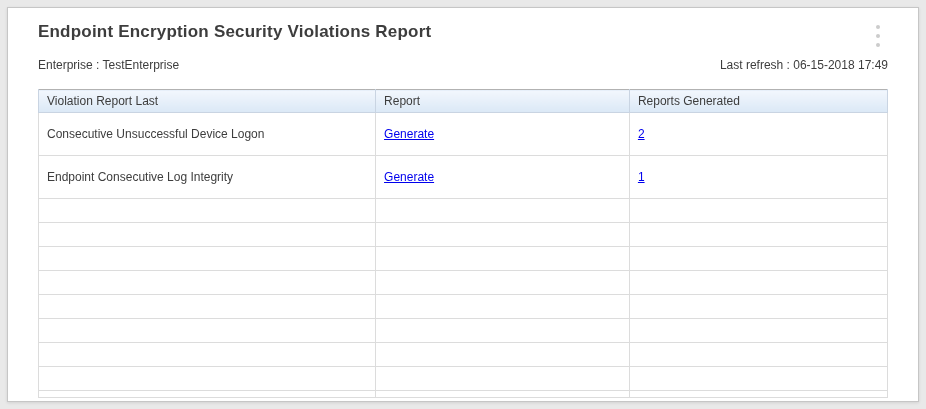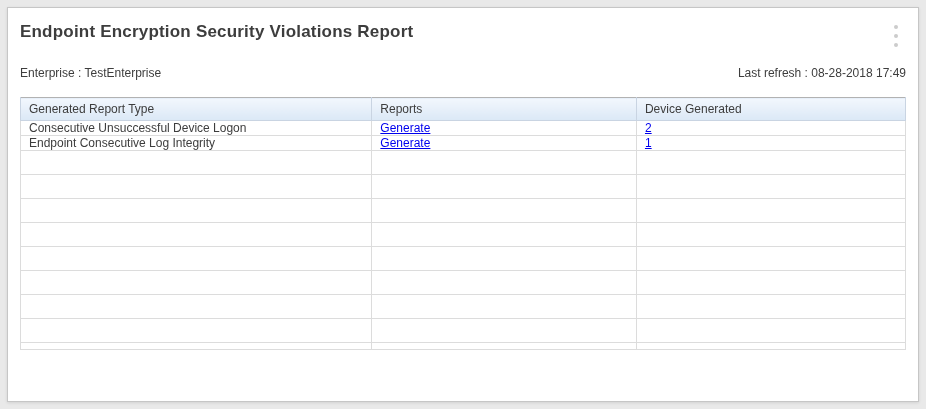--- a/index.html
+++ b/index.html
@@ -10,21 +10,21 @@
     background: var(--page-bg, #e9e9e9);
     overflow: hidden;
   }
   .card {
     position: absolute;
     top: 7px; left: 7px;
     width: 912px; height: 395px;
     background: #ffffff;
     border: 1px solid #c6c6c6;
     box-shadow: 0 1px 3px rgba(0,0,0,0.10);
-    padding: 0 12px;
+    padding: 0 30px;
   }
   .card-header {
     display: flex;
     justify-content: space-between;
     align-items: flex-start;
     padding-top: 13px;
   }
   .title {
     margin: 0;
     font-size: 17px;
@@ -44,21 +44,21 @@
   }
   .kebab .dot {
     width: 4px; height: 4px;
     border-radius: 50%;
     background: #cccccc;
   }
   .meta-row {
     display: flex;
     justify-content: space-between;
     align-items: center;
-    margin-top: 16px;
+    margin-top: 8px;
     font-size: 12px;
     color: var(--text, #3d3d3d);
     line-height: 14px;
   }
   table.report-table {
     width: 100%;
     margin-top: 17px;
     border-collapse: collapse;
     table-layout: fixed;
     font-size: 12px;
@@ -69,21 +69,21 @@
   .report-table th {
     background: linear-gradient(var(--hdr-top, #f2f7fd), var(--hdr-bot, #dbe8f6));
     font-weight: normal;
     text-align: left;
     height: 23px;
     padding: 0 8px;
     border: 1px solid #c9d4e2;
     border-top: none;
   }
   .report-table td {
-    height: 15px;
+    height: 43px;
     padding: 0 8px;
     border: 1px solid #dcdcdc;
     background: #ffffff;
     overflow: hidden;
     white-space: nowrap;
   }
   .report-table tr.empty-row td { height: 24px; }
   .report-table tr.short-row td { height: 7px; }
   .report-table a {
     color: var(--link, #0000ee);
@@ -99,34 +99,34 @@
     <h1 class="title">Endpoint Encryption Security Violations Report</h1>
     <div class="kebab" title="">
       <span class="dot"></span>
       <span class="dot"></span>
       <span class="dot"></span>
     </div>
   </div>
 
   <div class="meta-row">
     <span>Enterprise : TestEnterprise</span>
-    <span>Last refresh : 08-28-2018 17:49</span>
+    <span>Last refresh : 06-15-2018 17:49</span>
   </div>
 
   <table class="report-table">
     <colgroup>
       <col style="width:39.7%">
       <col style="width:29.9%">
       <col style="width:30.4%">
     </colgroup>
     <thead>
       <tr>
-        <th>Generated Report Type</th>
-        <th>Reports</th>
-        <th>Device Generated</th>
+        <th>Violation Report Last</th>
+        <th>Report</th>
+        <th>Reports Generated</th>
       </tr>
     </thead>
     <tbody>
       <tr>
         <td>Consecutive Unsuccessful Device Logon</td>
         <td><a href="#">Generate</a></td>
         <td><a href="#">2</a></td>
       </tr>
       <tr>
         <td>Endpoint Consecutive Log Integrity</td>

